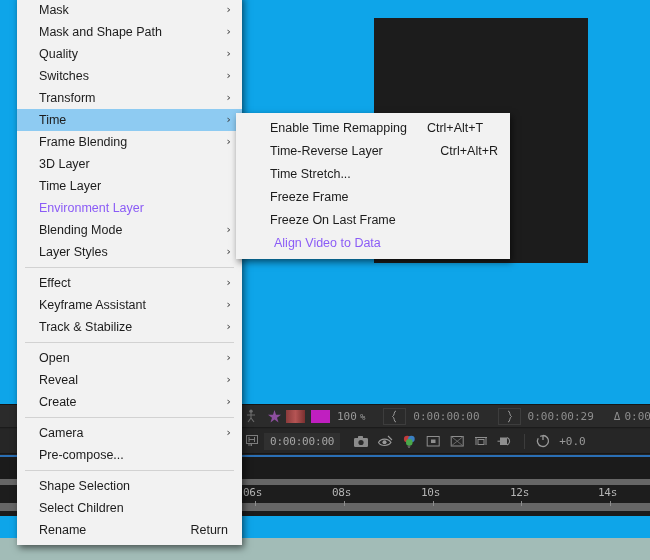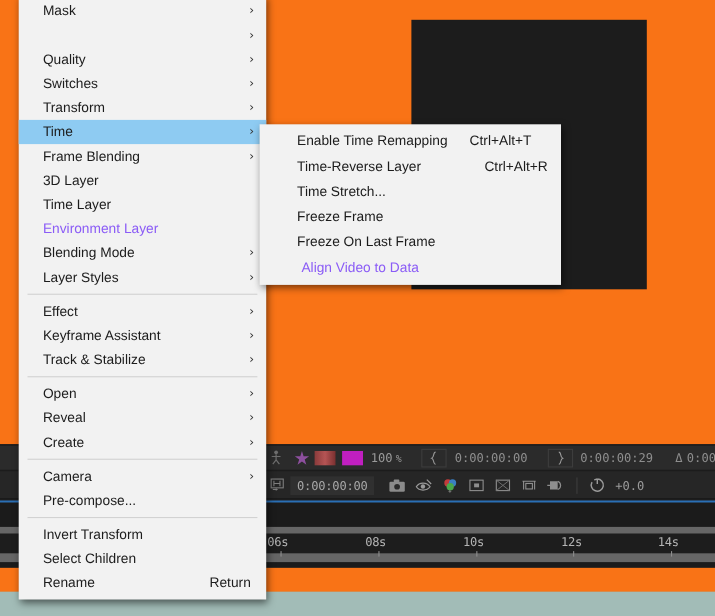--- a/index.html
+++ b/index.html
@@ -5,21 +5,21 @@
   * { margin:0; padding:0; box-sizing:border-box; }
   html, body {
     width:650px; height:560px;
     overflow:hidden;
     font-family:"Liberation Sans", sans-serif;
     background:#8fb0ab;
   }
   #root { position:relative; width:650px; height:560px; }
 
   
-  .app-bg { position:absolute; inset:0 0 22px 0; background:#f97316; }
+  .app-bg { position:absolute; inset:0 0 22px 0; background:#0ea5e9; }
 
   .comp-viewer {
     position:absolute; left:374px; top:18px; width:214px; height:245px;
     background:#1c1c1c;
   }
 
   
   .tl-panel { position:absolute; left:0px; top:404px; right:0; bottom:22px; background:#232323; }
   .tl-row1 {
     position:absolute; left:0; top:0; right:0; height:24px;
@@ -236,20 +236,21 @@
   </div>
 
   <div class="desktop"></div>
 
   <div class="menu menu-main" id="menu-main">
       <div class="mi">
         <span class="lbl">Mask</span>
         <span class="arrow">›</span>
       </div>
       <div class="mi">
+        <span class="lbl">Mask and Shape Path</span>
         <span class="arrow">›</span>
       </div>
       <div class="mi">
         <span class="lbl">Quality</span>
         <span class="arrow">›</span>
       </div>
       <div class="mi">
         <span class="lbl">Switches</span>
         <span class="arrow">›</span>
       </div>
@@ -311,21 +312,21 @@
       <div class="sep"></div>
       <div class="mi">
         <span class="lbl">Camera</span>
         <span class="arrow">›</span>
       </div>
       <div class="mi">
         <span class="lbl">Pre-compose...</span>
       </div>
       <div class="sep"></div>
       <div class="mi">
-        <span class="lbl">Invert Transform</span>
+        <span class="lbl">Shape Selection</span>
       </div>
       <div class="mi">
         <span class="lbl">Select Children</span>
       </div>
       <div class="mi">
         <span class="lbl">Rename</span>
         <span class="accel">Return</span>
       </div>
     </div>
 

